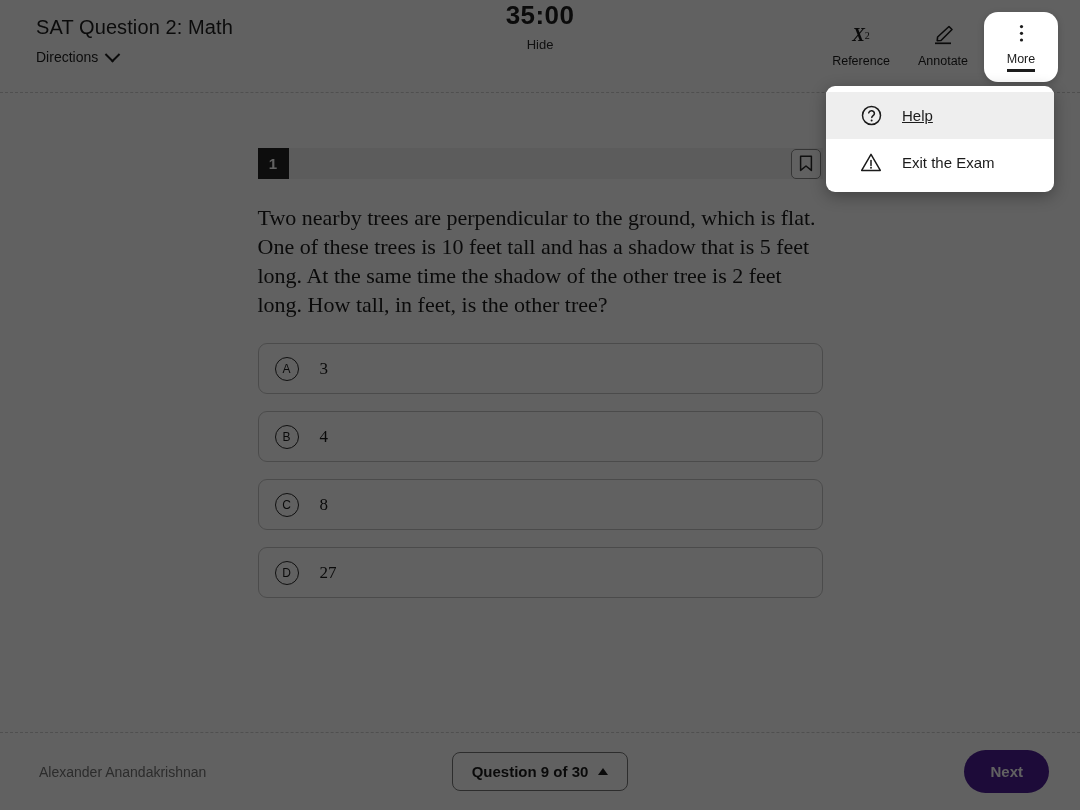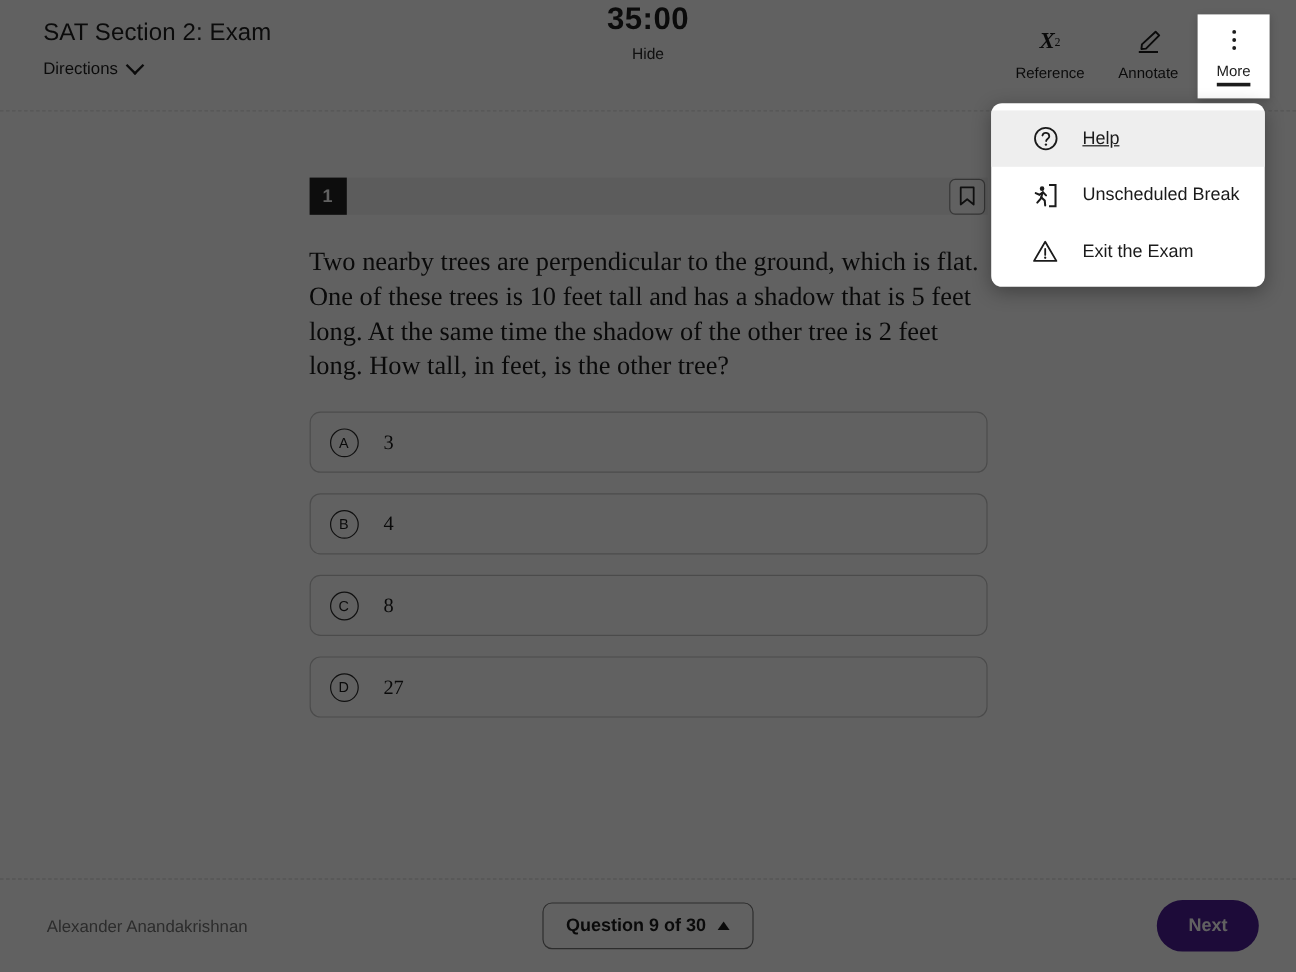--- a/index.html
+++ b/index.html
@@ -114,24 +114,24 @@
   }
   .tool .tool-label {
     font-size: 12.5px;
     color: #1c1c1c;
   }
   .tool.active {
     background: #ffffff;
     box-shadow: 0 2px 7px rgba(0,0,0,0.20);
     position: relative;
     z-index: 60;
-    width: 60px;
+    width: 74px;
     padding-top: 10px;
     padding-bottom: 10px;
-    border-radius: 0;
+    border-radius: 14px;
   }
   .tool.active .tool-label {
     border-bottom: 3px solid #1c1c1c;
     padding-bottom: 3px;
   }
   .refsup {
     font-family: "Liberation Serif", serif;
     font-weight: bold;
     font-style: italic;
     font-size: 19px;
@@ -309,21 +309,21 @@
   }
 </style>
 </head>
 <body>
 
 <div id="app">
 
   <div class="header">
 
     <div class="header-left">
-      <div class="exam-title">SAT Section 2: Exam</div>
+      <div class="exam-title">SAT Question 2: Math</div>
       <div class="directions">
         <span>Directions</span>
         <span class="chev-down"></span>
       </div>
     </div>
 
     <div class="header-center">
       <div class="timer">35:00</div>
       <div class="timer-hide">Hide</div>
     </div>
@@ -419,33 +419,20 @@
     <span class="menu-icon">
       <svg width="21" height="21" viewBox="0 0 21 21">
         <circle cx="10.5" cy="10.5" r="9" fill="none" stroke="currentColor" stroke-width="1.5"></circle>
         <path d="M7.7 7.9 a2.9 2.9 0 0 1 5.7 0.8 c0 1.8 -2.6 2.1 -2.6 3.9" fill="none" stroke="currentColor" stroke-width="1.5" stroke-linecap="round"></path>
         <circle cx="10.6" cy="15.5" r="1" fill="currentColor"></circle>
       </svg>
     </span>
     <span class="menu-label">Help</span>
   </div>
 
-  <div class="menu-item">
-    <span class="menu-icon">
-      <svg width="22" height="22" viewBox="0 0 22 22">
-        <path d="M14.2 2.2 h5.4 v17.6 h-5.4" fill="none" stroke="currentColor" stroke-width="1.7"></path>
-        <circle cx="8.4" cy="5.2" r="1.9" fill="currentColor"></circle>
-        <path d="M9.1 8.2 L6.2 10.3 L3.1 8.9" fill="none" stroke="currentColor" stroke-width="1.7" stroke-linecap="round"></path>
-        <path d="M9.1 8.2 L11.7 10.8" fill="none" stroke="currentColor" stroke-width="1.7" stroke-linecap="round"></path>
-        <path d="M8.6 8.8 L7.6 13.2 L4.4 16.8" fill="none" stroke="currentColor" stroke-width="1.7" stroke-linecap="round"></path>
-        <path d="M7.6 12.4 L10.6 15.1 L11 19.2" fill="none" stroke="currentColor" stroke-width="1.7" stroke-linecap="round"></path>
-      </svg>
-    </span>
-    <span class="menu-label">Unscheduled Break</span>
-  </div>
 
   <div class="menu-item">
     <span class="menu-icon">
       <svg width="22" height="21" viewBox="0 0 22 21">
         <path d="M11 2.4 L20.3 18.4 H1.7 Z" fill="none" stroke="currentColor" stroke-width="1.5" stroke-linejoin="round"></path>
         <line x1="11" y1="8.4" x2="11" y2="13.4" stroke="currentColor" stroke-width="1.5" stroke-linecap="round"></line>
         <circle cx="11" cy="15.8" r="0.95" fill="currentColor"></circle>
       </svg>
     </span>
     <span class="menu-label">Exit the Exam</span>

